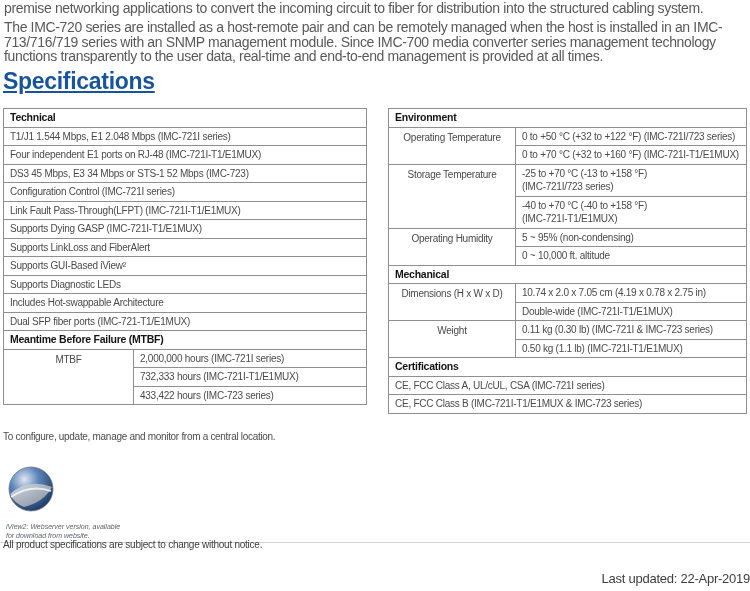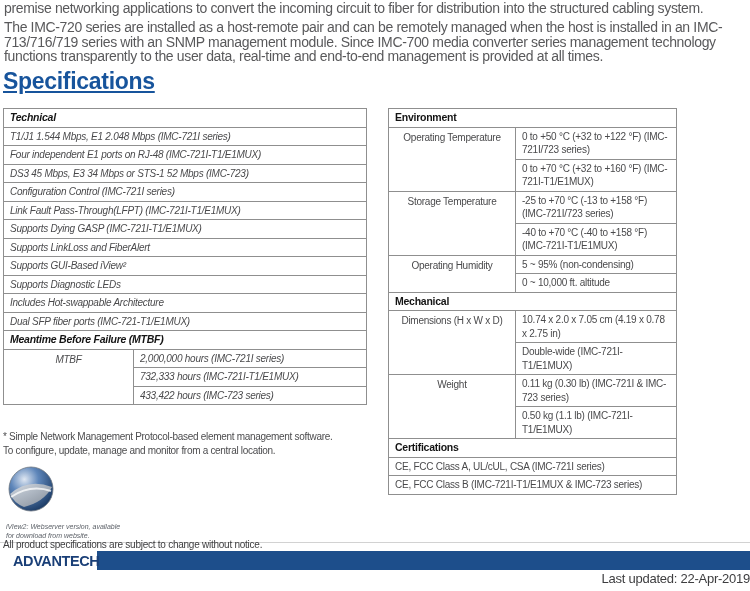--- a/index.html
+++ b/index.html
@@ -24,22 +24,22 @@
   .spec-heading {
     position: absolute; left: 3px; top: 68px;
     font-size: 23px; font-weight: bold; color: #17549c; letter-spacing: -0.3px; text-decoration: underline;
   }
 
   
   table.spec-table {
     position: absolute; border-collapse: collapse; table-layout: fixed;
     background: #fff;
   }
-  #technical-table { left: 3px; top: 108px; width: 364px; font-style: italic; }
-  #env-table { left: 388px; top: 108px; width: 289px; }
+  #technical-table { left: 3px; top: 108px; width: 364px; }
+  #env-table { left: 388px; top: 108px; width: 359px; }
   table.spec-table td {
     border: 1px solid #8f8f8f;
     font-size: 10px; letter-spacing: -0.25px; color: #4a4a4c;
     padding: 2px 6px; line-height: 13.5px; height: 18px;
     vertical-align: middle; overflow: hidden;
   }
   table.spec-table tr.hdr td {
     font-weight: bold; color: #141414; font-size: 10.5px;
   }
   table.spec-table td.lbl { vertical-align: top; padding-top: 3px; text-align: center; }
@@ -209,21 +209,20 @@
     <tr>
           <td colspan="2">CE, FCC Class A, UL/cUL, CSA (IMC-721I series)</td>
         </tr>
     <tr>
           <td colspan="2">CE, FCC Class B (IMC-721I-T1/E1MUX &amp; IMC-723 series)</td>
         </tr>
   </tbody>
     </table>
 
   <div class="footnote">
-    <div>* Simple Network Management Protocol-based element management software.</div>
     <div>To configure, update, manage and monitor from a central location.</div>
   </div>
 
   <div class="iview-logo">
     <svg class="iview-globe" viewBox="0 0 46 46" xmlns="http://www.w3.org/2000/svg">
       <defs>
         <radialGradient id="gSphere" cx="35%" cy="28%" r="80%">
           <stop offset="0%" stop-color="#dfe7f2"></stop>
           <stop offset="40%" stop-color="#5e86ba"></stop>
           <stop offset="100%" stop-color="#16355e"></stop>
@@ -238,20 +237,16 @@
       <path d="M3 31 Q 22 18 43 25" stroke="#ffffff" stroke-width="2" fill="none" opacity="0.75"></path>
       <circle cx="23" cy="23" r="22" fill="none" stroke="#6d7680" stroke-width="0.8"></circle>
     </svg>
   </div>
   <div class="iview-caption">
     <div>iView2: Webserver version, available</div>
     <div>for download from website.</div>
   </div>
 
   <div class="footer-rule"></div>
-  <div class="footer-bar">
-    <div class="footer-bar-fill"></div>
-    <div class="advantech-logo">ADVANTECH</div>
-  </div>
   <div class="footer-note">All product specifications are subject to change without notice.</div>
   <div class="footer-updated">Last updated: 22-Apr-2019</div>
 
 </div>
 
 </body></html>

